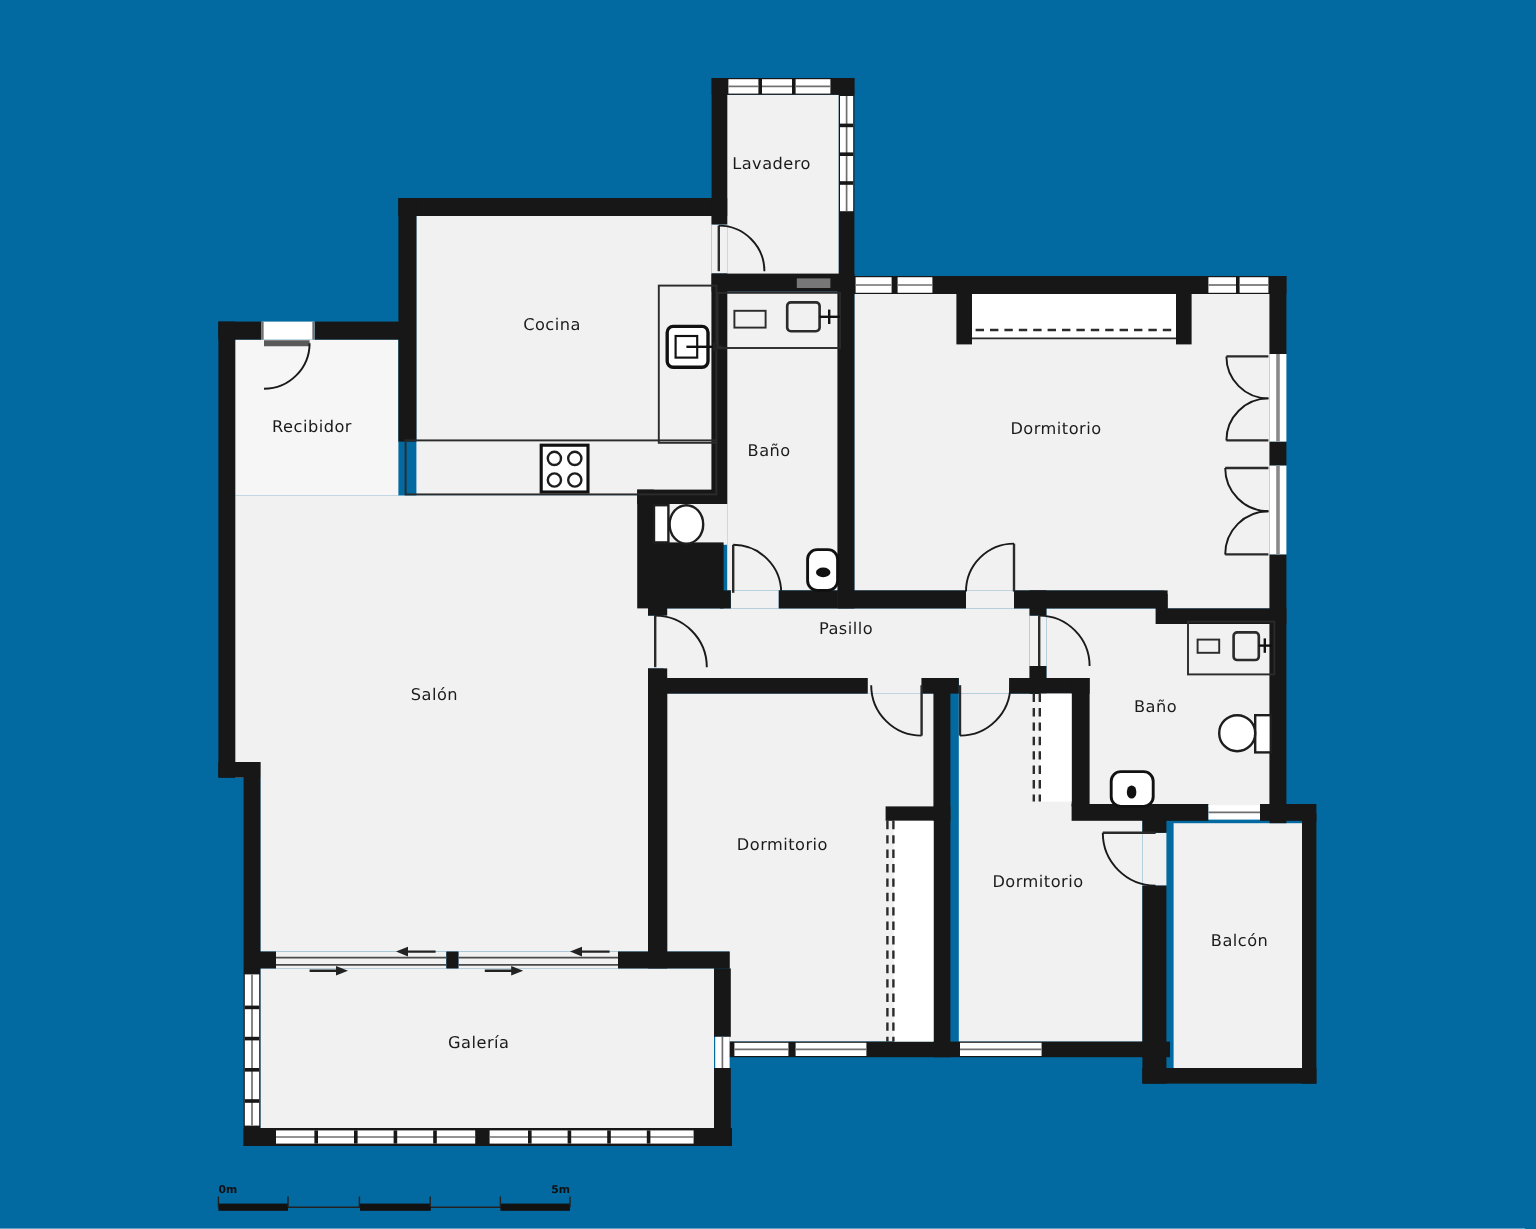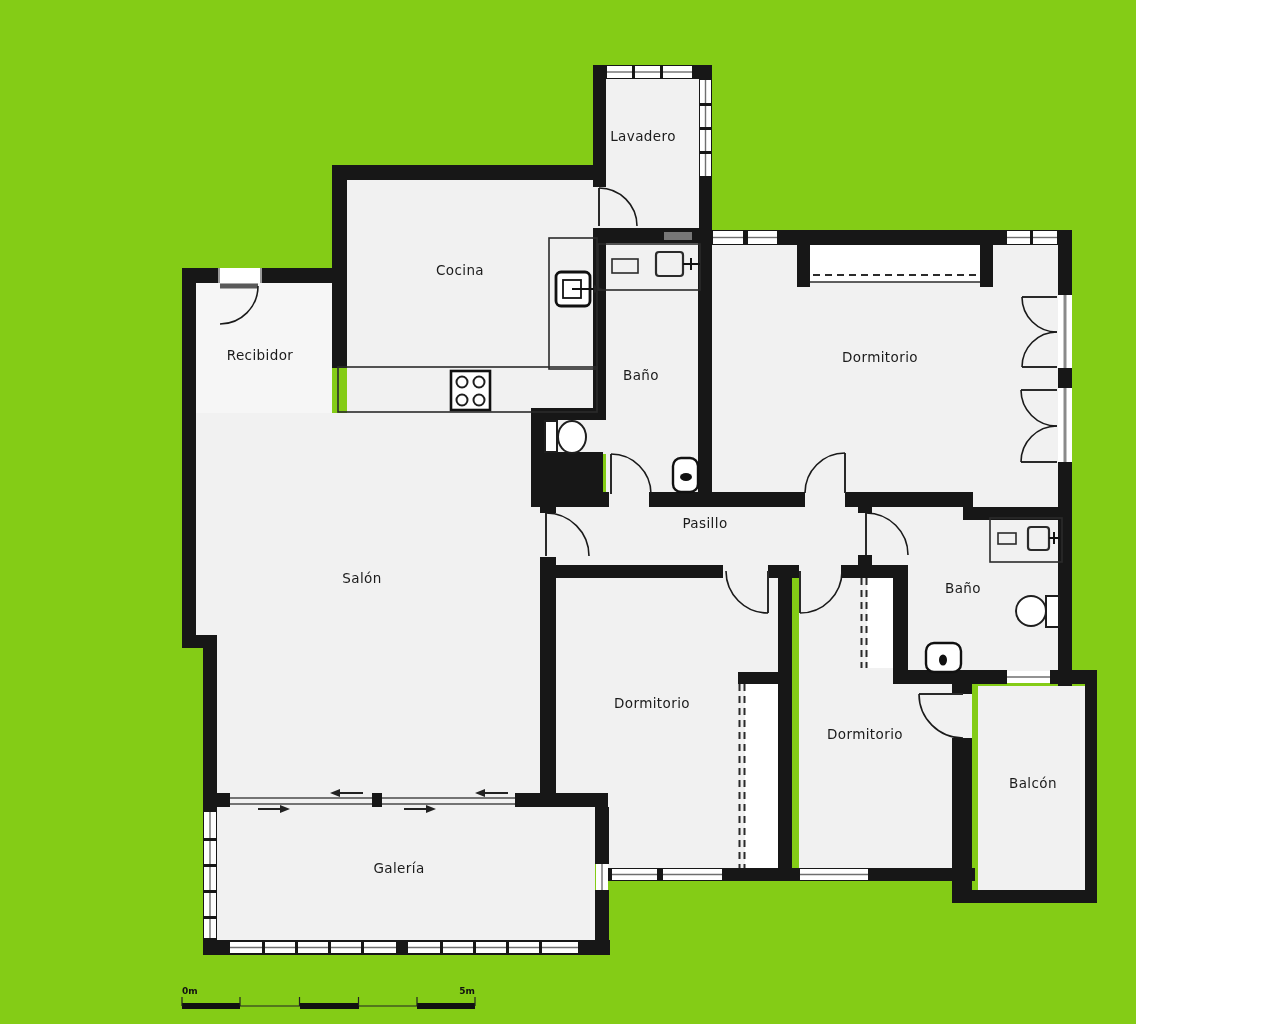--- a/index.html
+++ b/index.html
@@ -1,16 +1,16 @@
 <!DOCTYPE html>
 <html><head>
 <meta charset="utf-8">
 <style>
   html,body{margin:0;padding:0;background:#ffffff;}
-  .stage{position:relative;width:1136px;height:1024px;background:#84cc16;overflow:hidden;text-align:right;}
+  .stage{position:relative;width:1280px;height:1024px;background:#0369a1;overflow:hidden;text-align:right;}
   svg{display:block;}
   .wall{fill:#171717;}
   .floor{fill:#f1f1f1;}
   .floor-light{fill:#f6f6f6;}
   .gapfloor{fill:#f1f1f1;}
   .white{fill:#ffffff;}
   .thin{fill:none;stroke:#2b2b2b;stroke-width:1.6;}
   .thin2{fill:none;stroke:#2b2b2b;stroke-width:2.2;}
   .fix{fill:#ffffff;stroke:#1e1e1e;stroke-width:2;}
   .arc{fill:none;stroke:#1a1a1a;stroke-width:1.6;}

